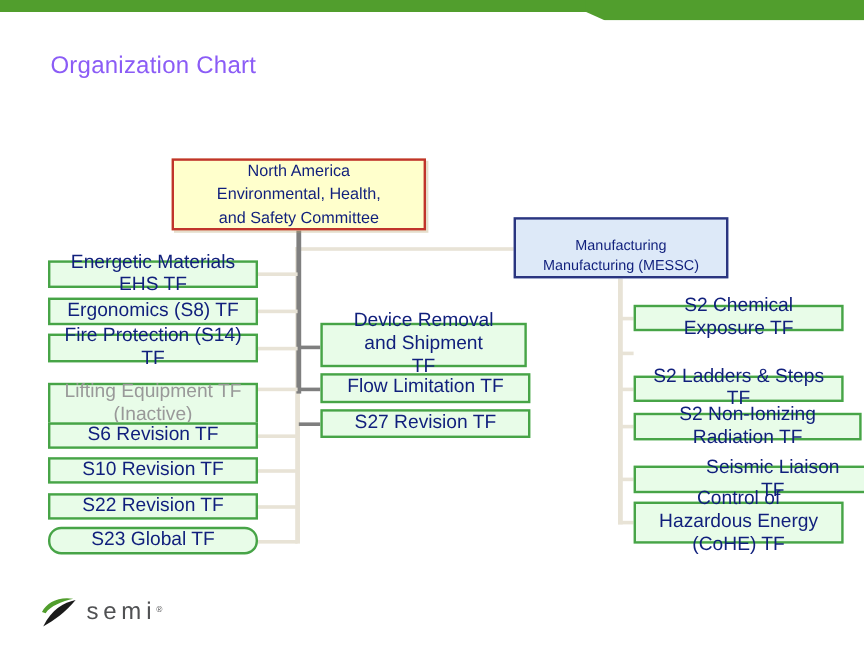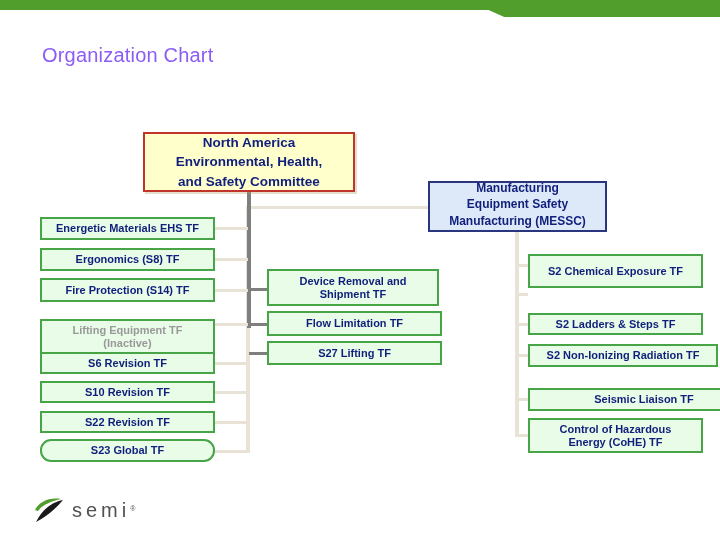--- a/index.html
+++ b/index.html
@@ -12,22 +12,22 @@
   .bar-right { position:absolute; left:488px; top:0; width:232px; height:17px; background:#519e2d;
                clip-path:polygon(0 0,100% 0,100% 100%,7% 100%,0 58%); }
 
   .slide-title {
     position:absolute; left:42px; top:44px; font-size:20px; color:#8b5cf6;
     letter-spacing:0.2px;
   }
 
   
   .box { position:absolute; display:flex; align-items:center; justify-content:center;
-         text-align:center; font-weight:bold; color:#101f7c; box-sizing:border-box; }
-  .tf   { background:#e8fce8; border:2px solid #47a447; font-size:11px; line-height:1.18; padding:1px 10px; }
+         text-align:center; font-weight:normal; color:#101f7c; box-sizing:border-box; }
+  .tf   { background:#e8fce8; border:2px solid #47a447; font-size:16px; line-height:1.18; padding:1px 10px; }
   .tf.inactive span { color:#999999; }
   .root { background:#ffffcc; border:2px solid #c0342b; font-size:13.5px; line-height:1.45;
           box-shadow:2px 2px 0 rgba(180,160,110,0.35); }
   .sub  { background:#dde9f8; border:2px solid #2a3580; font-size:12px; line-height:1.4;align-items:flex-end; }
   .root span, .sub span { display:block; }
 
   
   .cl { position:absolute; background:#e8e3d6; }   
   .cd { position:absolute; background:#7f7f7f; }   
 
@@ -75,21 +75,20 @@
     <div>
       <span>North America</span>
       <span>Environmental, Health,</span>
       <span>and Safety Committee</span>
     </div>
   </div>
 
   <div class="box sub" style="left:428px; top:181px; width:179px; height:51px;">
     <div>
       <span>Manufacturing</span>
-      <span>Equipment Safety</span>
       <span>Manufacturing (MESSC)</span>
     </div>
   </div>
 
   <div class="box tf" style="left:40px; top:217px; width:175px; height:23px;">
     <span>Energetic Materials EHS TF</span>
     </div>
   <div class="box tf" style="left:40px; top:248px; width:175px; height:23px;">
     <span>Ergonomics (S8) TF</span>
     </div>
@@ -112,24 +111,24 @@
     <span>S23 Global TF</span>
     </div>
 
   <div class="box tf" style="left:267px; top:269px; width:172px; height:37px; padding:1px 24px;">
     <span>Device Removal and Shipment TF</span>
     </div>
   <div class="box tf" style="left:267px; top:311px; width:175px; height:25px;">
     <span>Flow Limitation TF</span>
     </div>
   <div class="box tf" style="left:267px; top:341px; width:175px; height:24px;">
-    <span>S27 Lifting TF</span>
+    <span>S27 Revision TF</span>
     </div>
 
-  <div class="box tf" style="left:528px; top:254px; width:175px; height:34px;">
+  <div class="box tf" style="left:528px; top:254px; width:175px; height:22px;">
     <span>S2 Chemical Exposure TF</span>
     </div>
   <div class="box tf" style="left:528px; top:313px; width:175px; height:22px;">
     <span>S2 Ladders &amp; Steps TF</span>
     </div>
   <div class="box tf" style="left:528px; top:344px; width:190px; height:23px;">
     <span>S2 Non-Ionizing Radiation TF</span>
     </div>
   <div class="box tf" style="left:528px; top:388px; width:194px; height:23px;padding-left:48px;">
     <span>Seismic Liaison TF</span>

